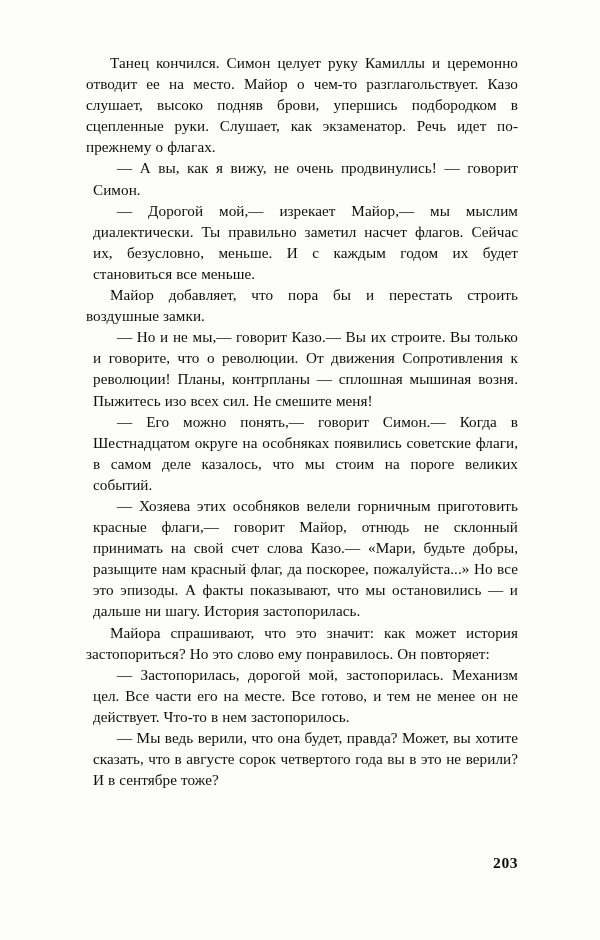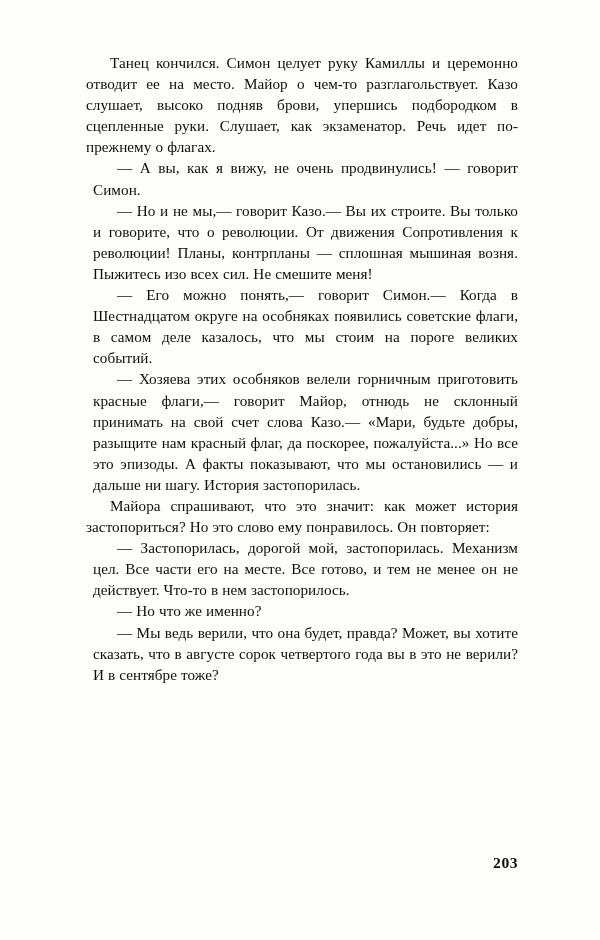--- a/index.html
+++ b/index.html
@@ -54,24 +54,25 @@
   }
 </style>
 </head>
 <body>
 
 <div class="page">
 
   <div class="text-block">
     <p class="para">Танец кончился. Симон целует руку Камиллы и церемонно отводит ее на место. Майор о чем-то разглагольствует. Казо слушает, высоко подняв брови, упершись подбородком в сцепленные руки. Слушает, как экзаменатор. Речь идет по-прежнему о флагах.</p>
     <p class="para dash">— А вы, как я вижу, не очень продвинулись! — говорит Симон.</p>
+    <p class="para dash">— Дорогой мой,— изрекает Майор,— мы мыслим диалектически. Ты правильно заметил насчет флагов. Сейчас их, безусловно, меньше. И с каждым годом их будет становиться все меньше.</p>
+    <p class="para">Майор добавляет, что пора бы и перестать строить воздушные замки.</p>
     <p class="para dash">— Но и не мы,— говорит Казо.— Вы их строите. Вы только и говорите, что о революции. От движения Сопротивления к революции! Планы, контрпланы — сплошная мышиная возня. Пыжитесь изо всех сил. Не смешите меня!</p>
     <p class="para dash">— Его можно понять,— говорит Симон.— Когда в Шестнадцатом округе на особняках появились советские флаги, в самом деле казалось, что мы стоим на пороге великих событий.</p>
     <p class="para dash">— Хозяева этих особняков велели горничным приготовить красные флаги,— говорит Майор, отнюдь не склонный принимать на свой счет слова Казо.— «Мари, будьте добры, разыщите нам красный флаг, да поскорее, пожалуйста...» Но все это эпизоды. А факты показывают, что мы остановились — и дальше ни шагу. История застопорилась.</p>
     <p class="para">Майора спрашивают, что это значит: как может история застопориться? Но это слово ему понравилось. Он повторяет:</p>
     <p class="para dash">— Застопорилась, дорогой мой, застопорилась. Механизм цел. Все части его на месте. Все готово, и тем не менее он не действует. Что-то в нем застопорилось.</p>
-    <p class="para dash">— Но что же именно?</p>
     <p class="para dash">— Мы ведь верили, что она будет, правда? Может, вы хотите сказать, что в августе сорок четвертого года вы в это не верили? И в сентябре тоже?</p>
   </div>
 
   <div class="folio">203</div>
 
 </div>
 
 </body></html>

